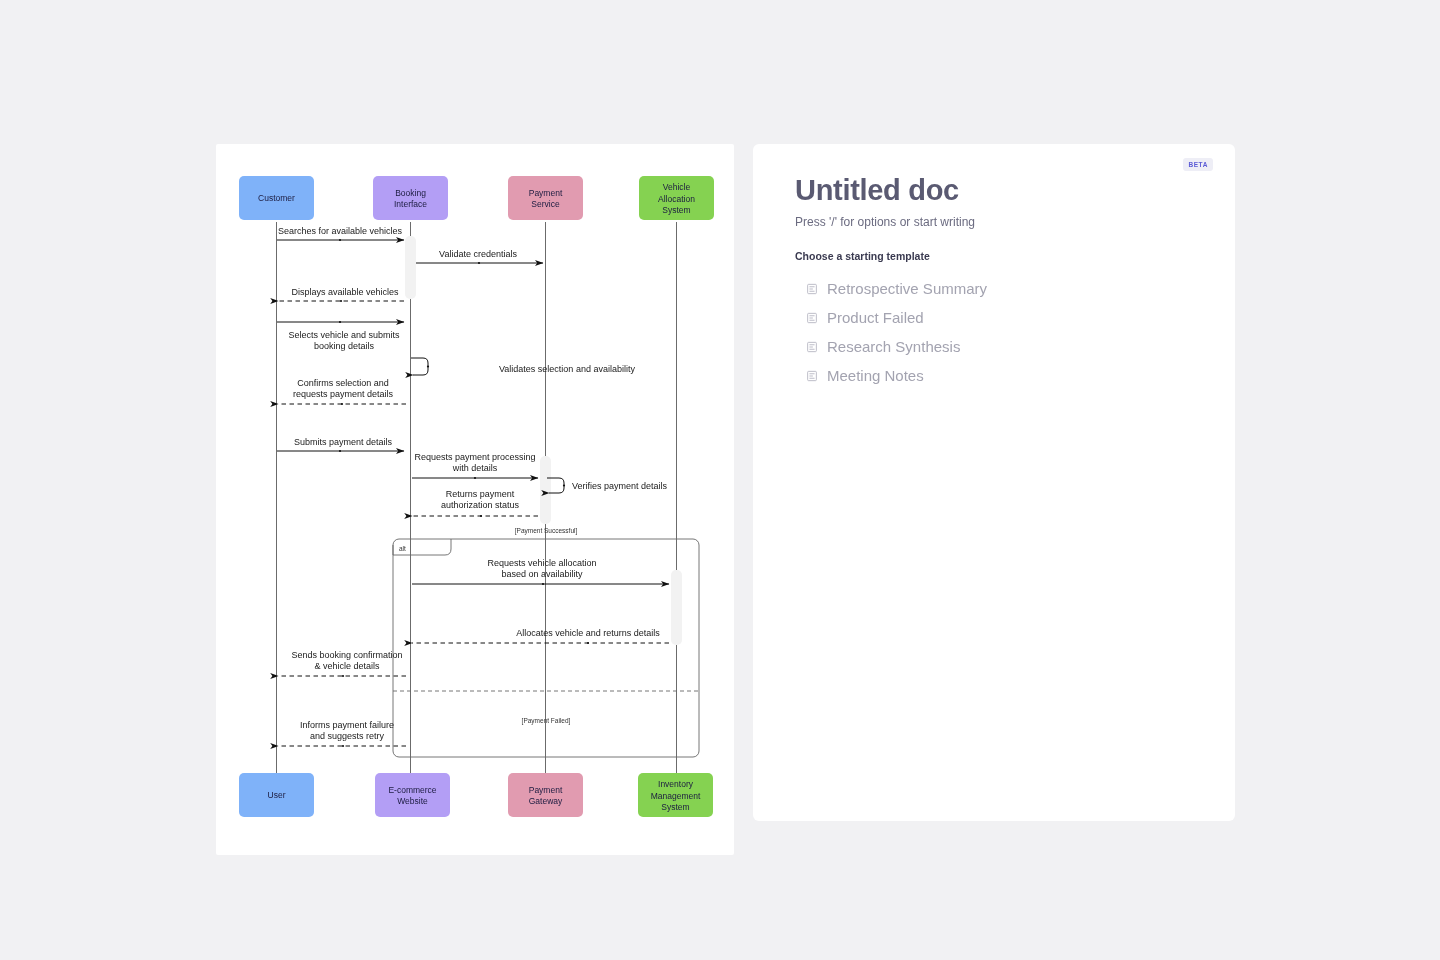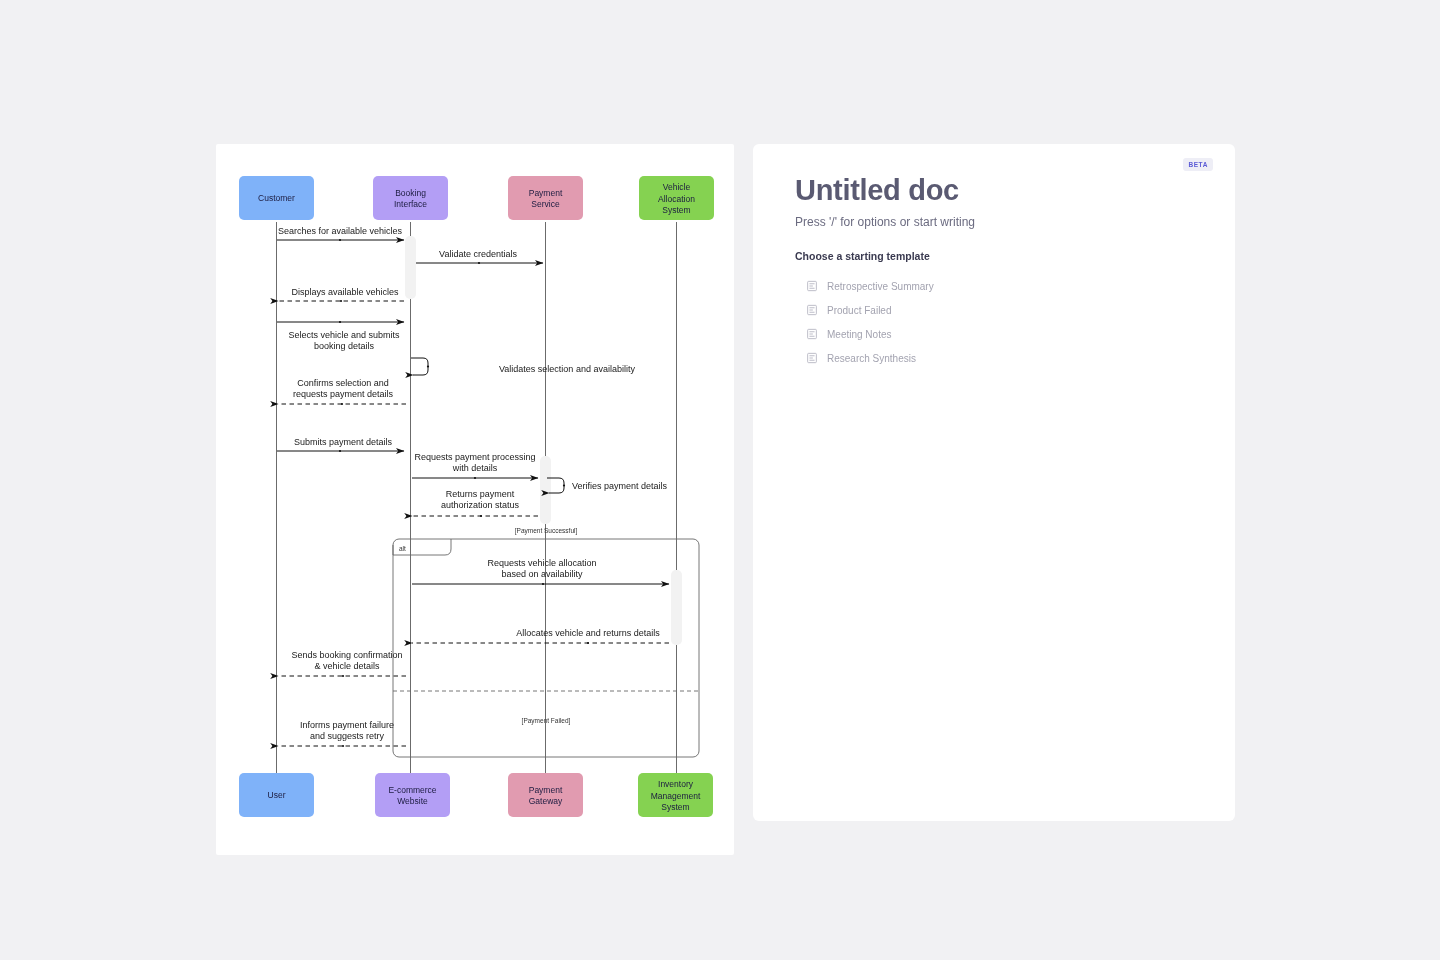--- a/index.html
+++ b/index.html
@@ -88,21 +88,21 @@
     margin: 12px 0 12px 0;
   }
   .template-item {
     display: flex;
     align-items: center;
     gap: 9px;
     padding: 6px 0 6px 11px;
     cursor: pointer;
   }
   .template-item .tmpl-label {
-    font-size: 10px;
+    font-size: 15px;
     color: #a3a3b0;
   }
   .doc-icon { width: 12px; height: 12px; display: block; }
 </style>
 </head>
 <body>
 
 <div id="app">
 
   <div id="diagram-panel">
@@ -307,32 +307,32 @@
 
         <div class="template-item">
           <span>
             <svg class="doc-icon" viewBox="0 0 16 16" fill="none" stroke="#b6b6c2" stroke-width="1.2">
               <rect x="2.2" y="1.8" width="11.6" height="12.4" rx="1.2"></rect>
               <line x1="4.6" y1="5" x2="11.4" y2="5"></line>
               <line x1="4.6" y1="8" x2="9.2" y2="8"></line>
               <line x1="4.6" y1="11" x2="11.4" y2="11"></line>
             </svg>
           </span>
-          <span class="tmpl-label">Meeting Notes</span>
+          <span class="tmpl-label">Research Synthesis</span>
         </div>
 
         <div class="template-item">
           <span>
             <svg class="doc-icon" viewBox="0 0 16 16" fill="none" stroke="#b6b6c2" stroke-width="1.2">
               <rect x="2.2" y="1.8" width="11.6" height="12.4" rx="1.2"></rect>
               <line x1="4.6" y1="5" x2="11.4" y2="5"></line>
               <line x1="4.6" y1="8" x2="9.2" y2="8"></line>
               <line x1="4.6" y1="11" x2="11.4" y2="11"></line>
             </svg>
           </span>
-          <span class="tmpl-label">Research Synthesis</span>
+          <span class="tmpl-label">Meeting Notes</span>
         </div>
 
       </div>
     </div>
   </div>
 
 </div>
 
 </body></html>

